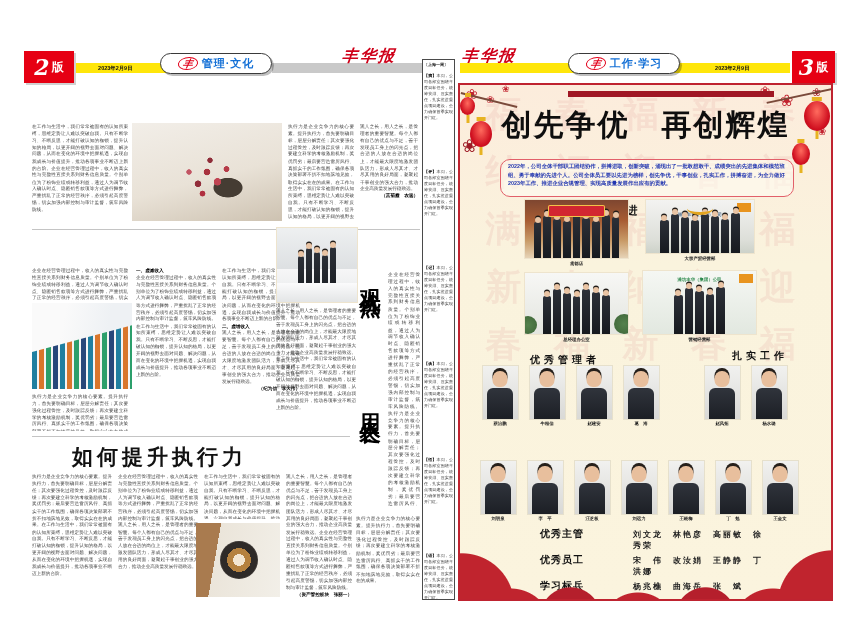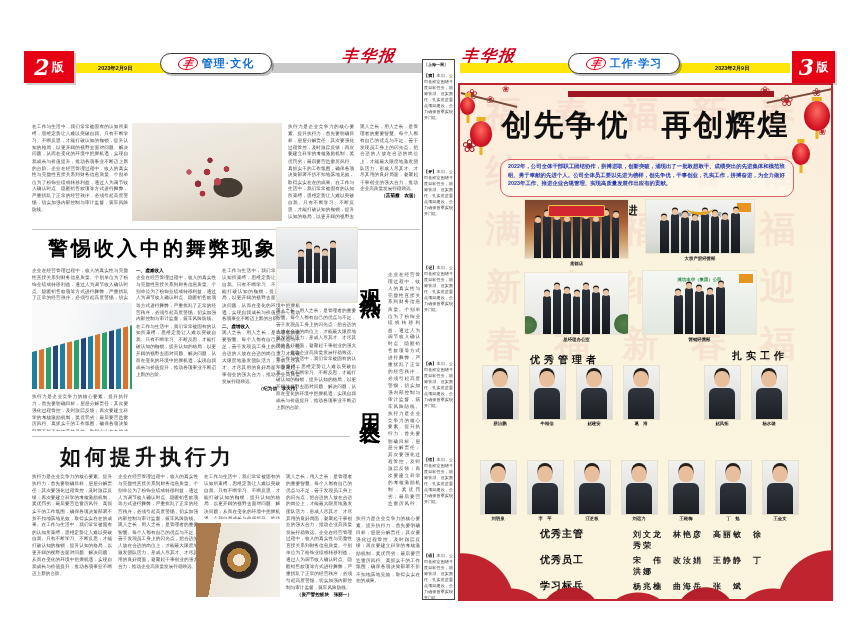--- a/index.html
+++ b/index.html
@@ -41,21 +41,21 @@
 .txt { font-size:8.4px; line-height:1.5; text-align:justify; color:#3c3c3c;
   transform:scale(.55); transform-origin:0 0; width:182%; }
 .txt .sub { font-weight:bold; color:#000; display:block; }
 .txt .credit { display:block; text-align:right; font-weight:bold; color:#000; }
 .rule { position:absolute; border-top:1px solid #c4c4c4; }
 
 #a1Title { position:absolute; left:22px; top:40px; width:364px; text-align:center;
   font-size:25px; font-weight:900; letter-spacing:2px; color:#000; }
 #a2Title { position:absolute; left:28px; top:190px; font-size:20px; font-weight:900;
   font-family:"DejaVu Serif",serif; letter-spacing:3px; color:#000; }
-#a3Title { position:absolute; left:40px; top:398px; font-size:21px; font-weight:900; letter-spacing:4px; color:#111; }
+#a3Title { position:absolute; left:52px; top:398px; font-size:21px; font-weight:900; letter-spacing:4px; color:#111; }
 .vt { position:absolute; left:336px; width:28px; writing-mode:vertical-rl; font-size:21px;
   font-weight:900; font-family:"DejaVu Serif",serif; letter-spacing:3px; color:#000; }
 #vt1 { top:226px; height:110px; }
 #vt2 { top:352px; height:110px; }
 
 
 .photo { position:absolute; overflow:hidden; }
 #phFlower { left:112px; top:78px; width:150px; height:98px;
   background:
    radial-gradient(circle at 50% 50%, #a8333f 0 3px, rgba(0,0,0,0) 3.6px),
@@ -213,21 +213,20 @@
     <div class="photo" id="phFlower"></div>
     <div class="col" style="left:268px;top:78px;width:66px;height:98px;">
       <div class="txt"><span>执行力是企业竞争力的核心要素。提升执行力，首先要明确目标，层层分解责任；其次要强化过程管控，及时跟踪反馈；再次要建立科学的考核激励机制，奖优罚劣；最后要营造雷厉风行、真抓实干的工作氛围，确保各项决策部署不折不扣地落地见效，取得实实在在的成果。</span><span>在工作与生活中，我们常常被固有的认知所束缚，思维定势让人难以突破自我。只有不断学习、不断反思，才能打破认知的枷锁，提升认知的格局，以更开阔的视野去面对问题、解决问题，从而在变化的环境中把握机遇，实现自我成长与价值提升，推动各项事业不断迈上新的台阶。</span></div>
     </div>
     <div class="col" style="left:340px;top:78px;width:58px;height:98px;">
       <div class="txt"><span>观人之长，用人之长，是管理者的重要智慧。每个人都有自己的优点与不足，善于发现员工身上的闪光点，把合适的人放在合适的岗位上，才能最大限度地激发团队活力，形成人尽其才、才尽其用的良好局面，凝聚起干事创业的强大合力，推动企业高质量发展行稳致远。</span><span class="credit">（莒菊霞　农涵）</span></div>
     </div>
 
     <div class="rule" style="left:12px;top:184px;width:388px;"></div>
 
-    <div id="a2Title">警惕收入中的舞弊现象</div>
     <div class="col" style="left:12px;top:222px;width:96px;height:33px;">
       <div class="txt"><span>企业在经营管理过程中，收入的真实性与完整性直接关系到财务信息质量。个别单位为了粉饰业绩或转移利益，通过人为调节收入确认时点、隐匿销售款项等方式进行舞弊，严重扰乱了正常的经营秩序，必须引起高度警惕，切实加强内部控制与审计监督，筑牢风险防线。</span></div>
     </div>
     <div class="photo" id="phChart">
         <div class="bars"></div>
       </div>
     <div class="col" style="left:12px;top:348px;width:96px;height:38px;">
       <div class="txt"><span>执行力是企业竞争力的核心要素。提升执行力，首先要明确目标，层层分解责任；其次要强化过程管控，及时跟踪反馈；再次要建立科学的考核激励机制，奖优罚劣；最后要营造雷厉风行、真抓实干的工作氛围，确保各项决策部署不折不扣地落地见效，取得实实在在的成果。</span></div>
     </div>
     <div class="col" style="left:116px;top:222px;width:80px;height:164px;">

